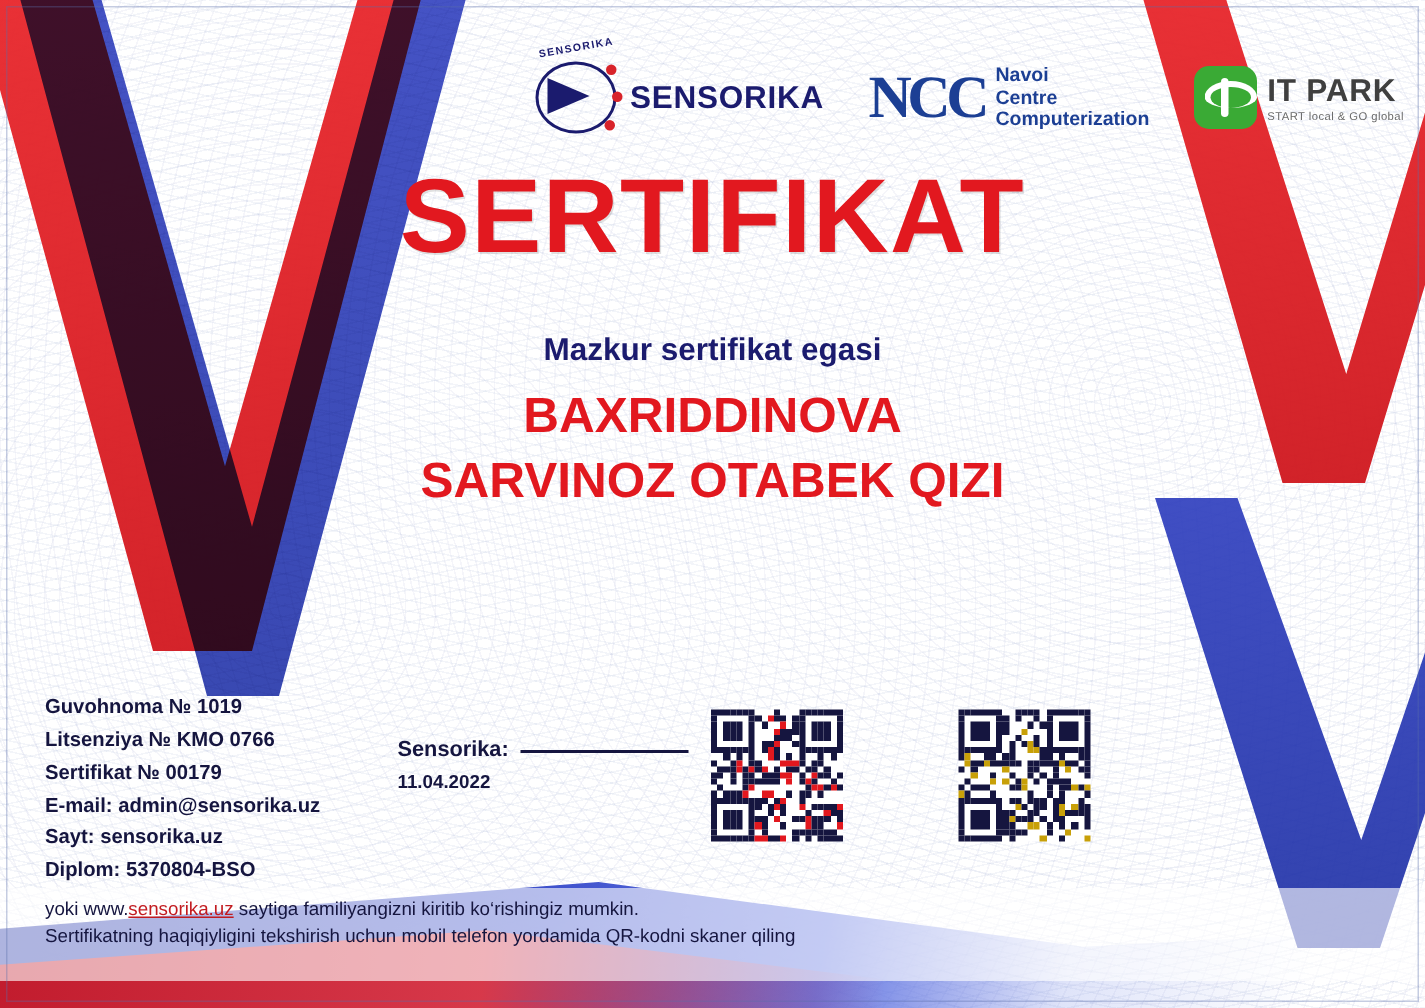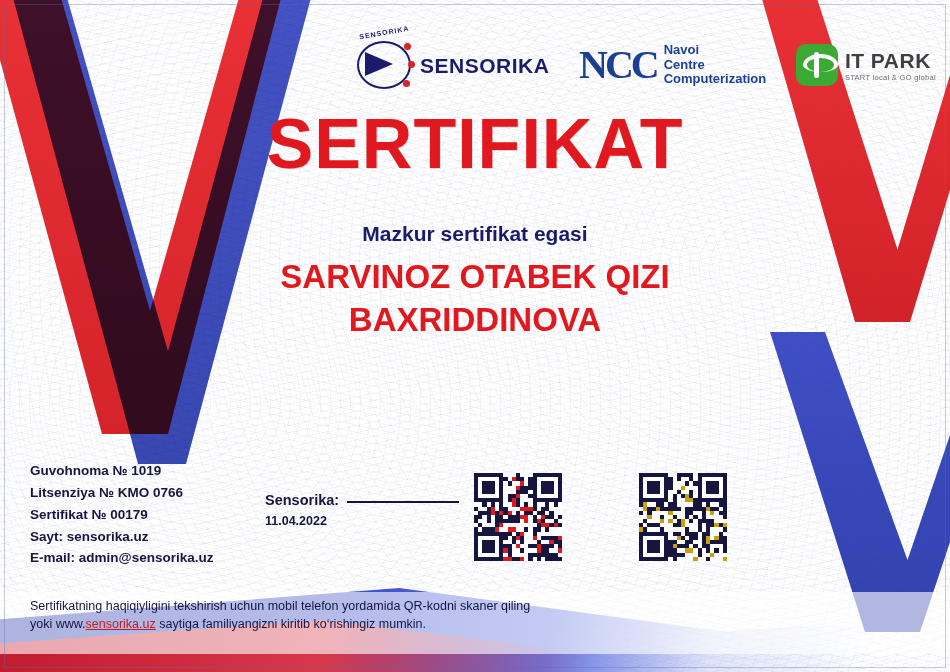--- a/index.html
+++ b/index.html
@@ -393,31 +393,32 @@
         <div class="itpark-text-sub">START local &amp; GO global</div>
       </div>
     </div>
 
   </div>
 
   <div class="title">SERTIFIKAT</div>
   <div class="subtitle">Mazkur sertifikat egasi</div>
 
   <div class="recipient">
+    <div>BAXRIDDINOVA</div>
     <div>SARVINOZ OTABEK QIZI</div>
-    <div>BAXRIDDINOVA</div>
   </div>
 
 
   <div class="details">
     <div>Guvohnoma № 1019</div>
     <div>Litsenziya № KMO 0766</div>
     <div>Sertifikat № 00179</div>
+    <div>E-mail: admin@sensorika.uz</div>
     <div>Sayt: sensorika.uz</div>
-    <div>E-mail: admin@sensorika.uz</div>
+    <div>Diplom: 5370804-BSO</div>
   </div>
 
   <div class="director">
     <span>Sensorika:</span>
     <span class="director-line"></span>
   </div>
   <div class="director-date">11.04.2022</div>
 
   <div class="qr qr-1">
     <div class="cells">
@@ -1304,19 +1305,19 @@
         <i style="background: transparent;"></i>
         <i style="background: rgb(21, 21, 63);"></i>
         <i style="background: transparent;"></i>
         <i style="background: transparent;"></i>
         <i style="background: transparent;"></i>
         <i style="background: rgb(200, 160, 8);"></i>
       </div>
   </div>
 
   <div class="footer">
-    <div>Sertifikatning haqiqiyligini tekshirish uchun mobil telefon yordamida QR-kodni skaner qiling</div>
     <div>
       <span>yoki www.</span><a href="#">sensorika.uz</a><span> saytiga familiyangizni kiritib ko‘rishingiz mumkin.</span>
     </div>
+    <div>Sertifikatning haqiqiyligini tekshirish uchun mobil telefon yordamida QR-kodni skaner qiling</div>
   </div>
 
 </div>
 
 </body></html>

